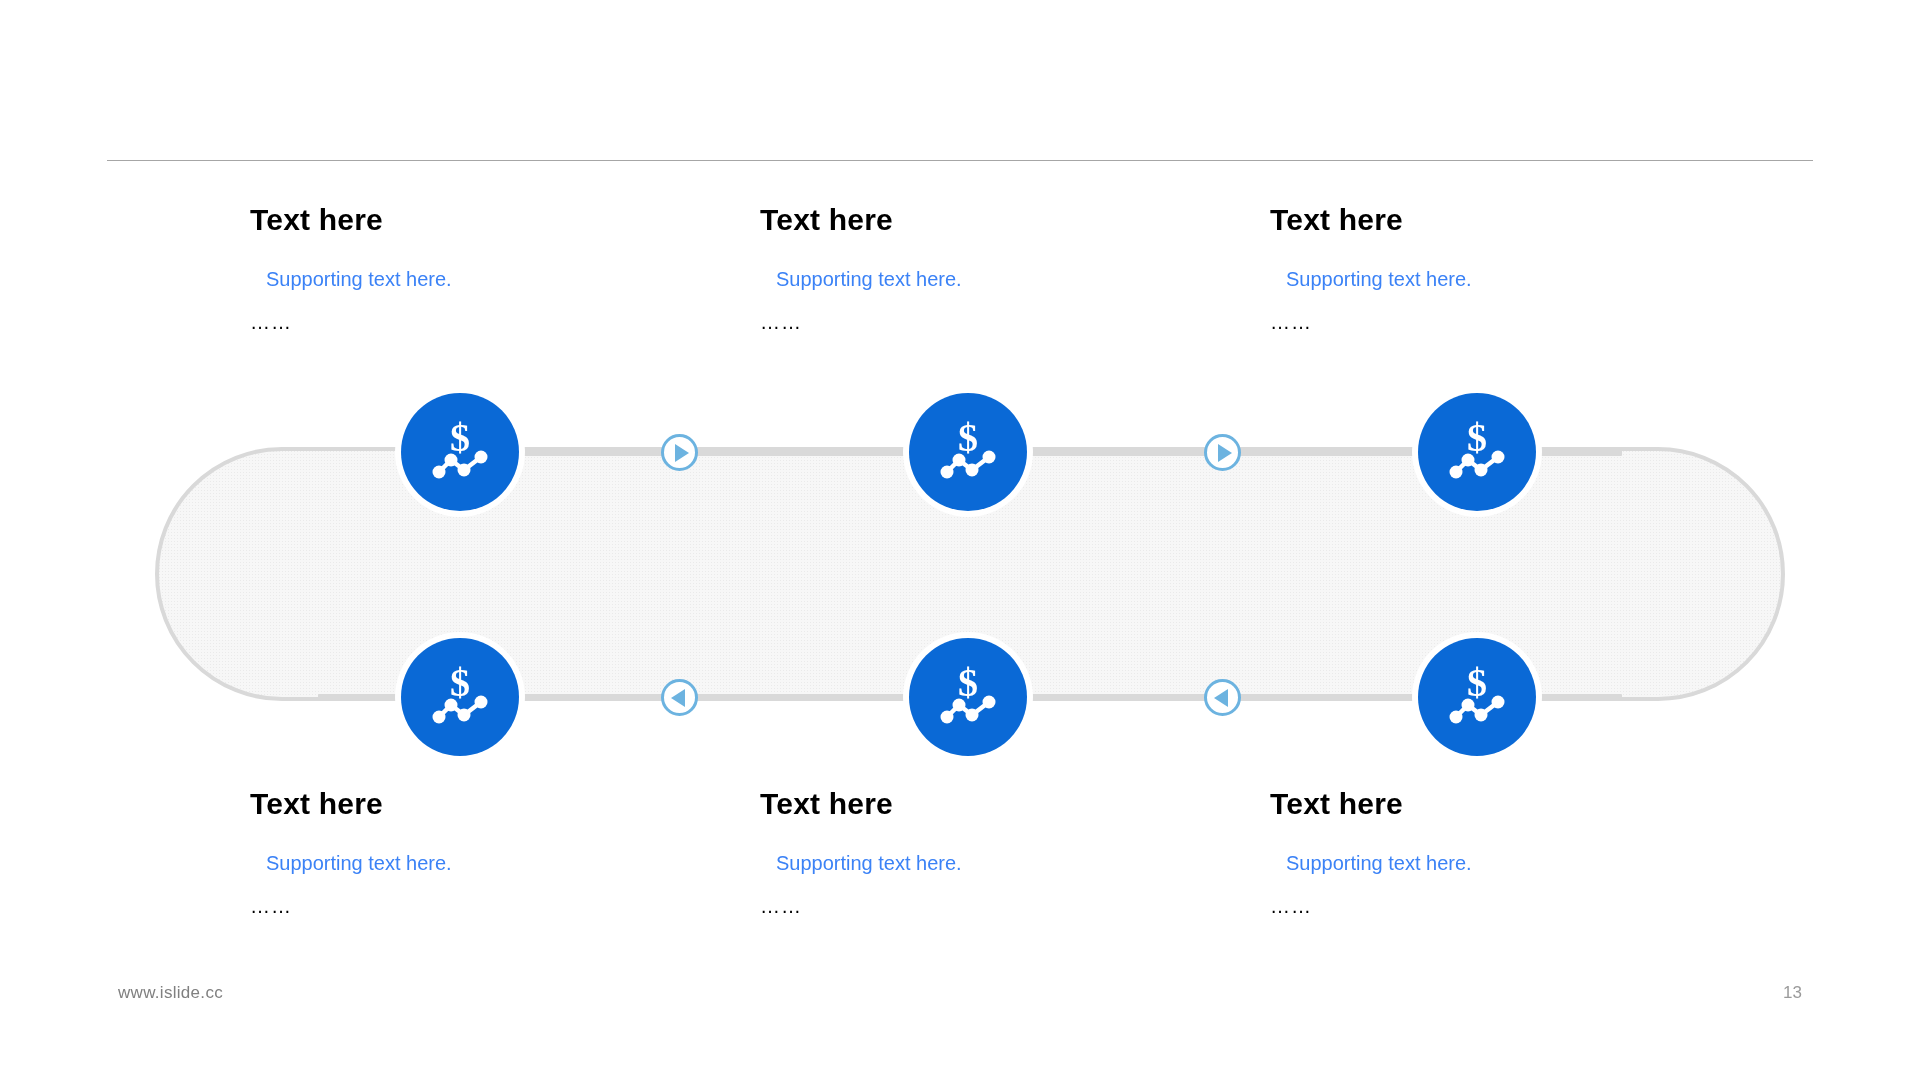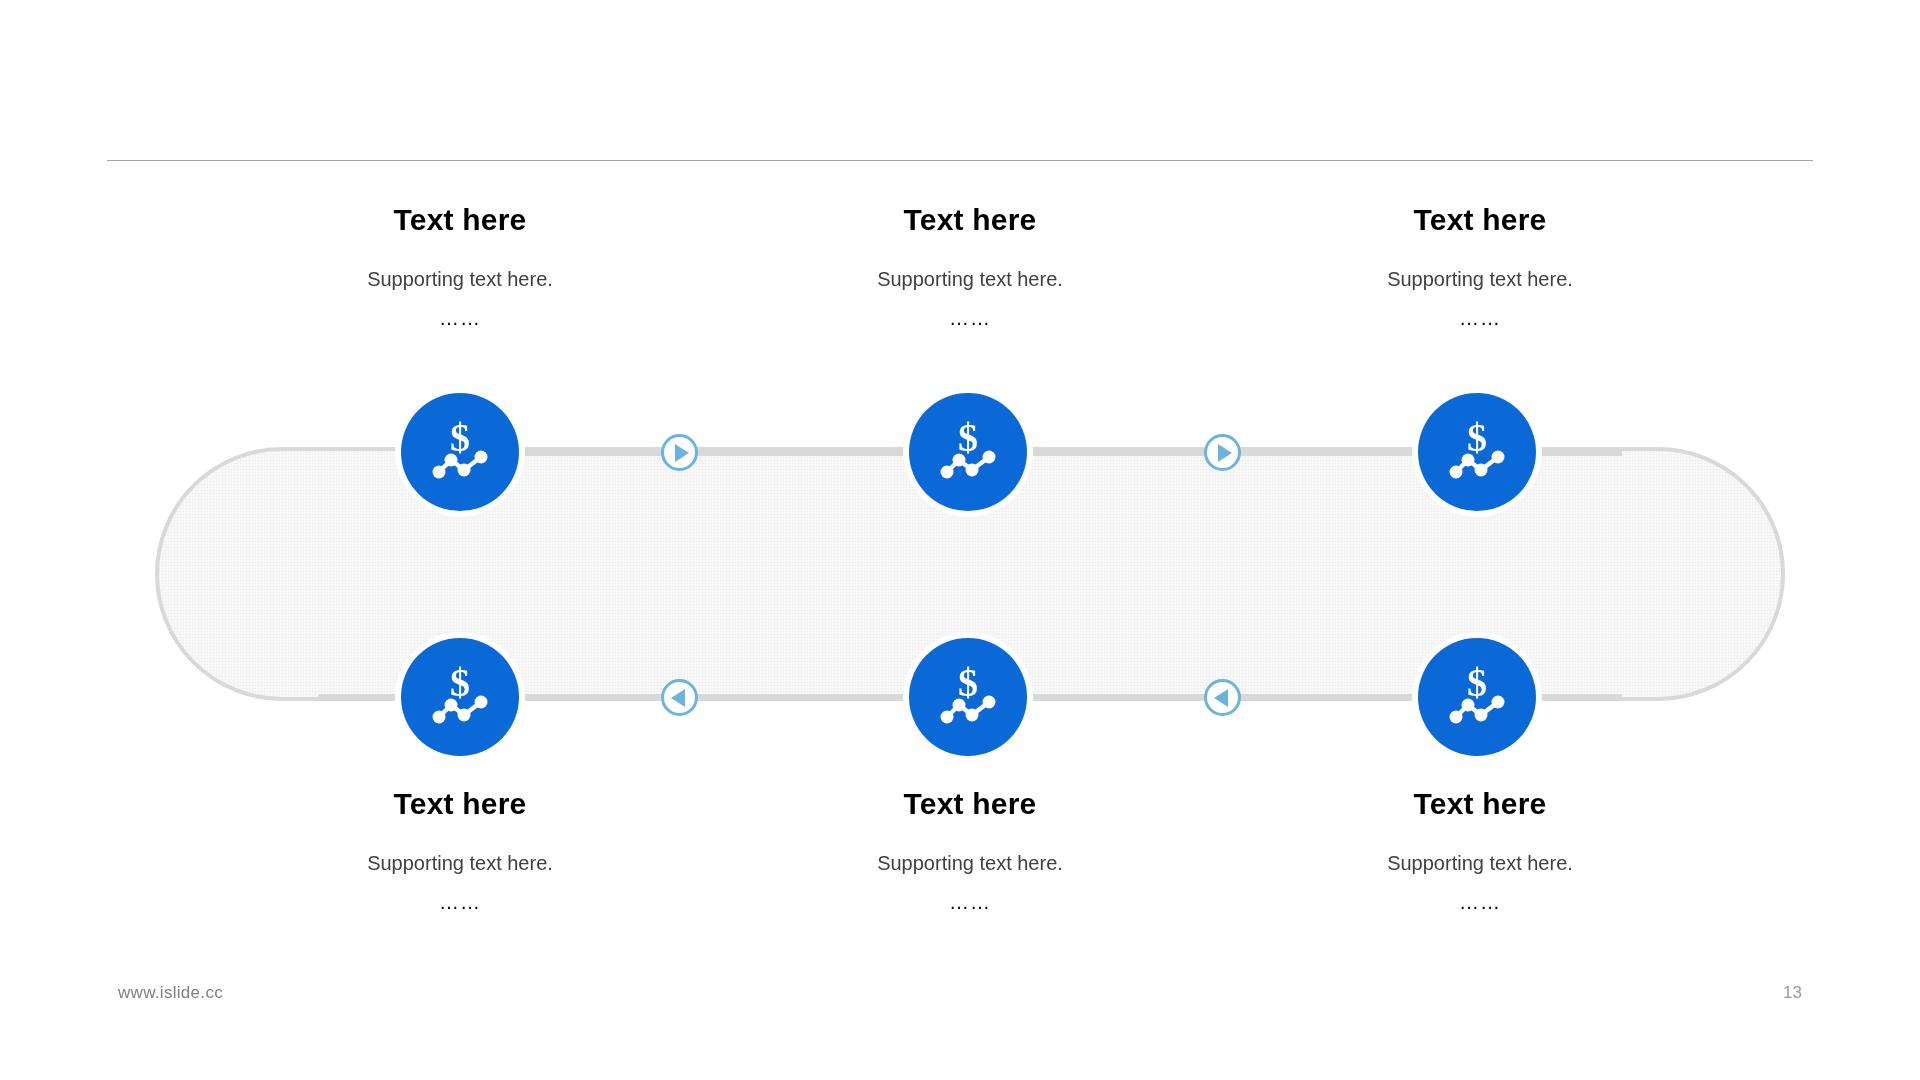--- a/index.html
+++ b/index.html
@@ -89,37 +89,36 @@
     border-top: 9px solid transparent;
     border-bottom: 9px solid transparent;
   }
   .arrow.right .tri { border-left: 14px solid #6cb3e0; margin-left: 4px; }
   .arrow.left  .tri { border-right: 14px solid #6cb3e0; margin-right: 4px; }
 
   
   .txtblock {
     position: absolute;
     width: 420px;
-    text-align: center;
   }
   .txtblock .title {
     font-size: 30px;
     font-weight: bold;
     color: #000000;
     line-height: 1.2;
     letter-spacing: 0.2px;
     margin: 0;
     white-space: nowrap;
   }
   .txtblock .sub {
     font-size: 20px;
     font-weight: normal;
-    color: #404040;
+    color: #3b82f6;
     line-height: 1.35;
-    margin: 4px;
+    margin: 16px;
     white-space: nowrap;
   }
   .txtblock .dots {
     font-size: 20px;
     color: #000000;
     line-height: 1.35;
     margin: 0;
     letter-spacing: 1px;
   }
   .txtblock.top .sub   { margin-top: 28px; }

